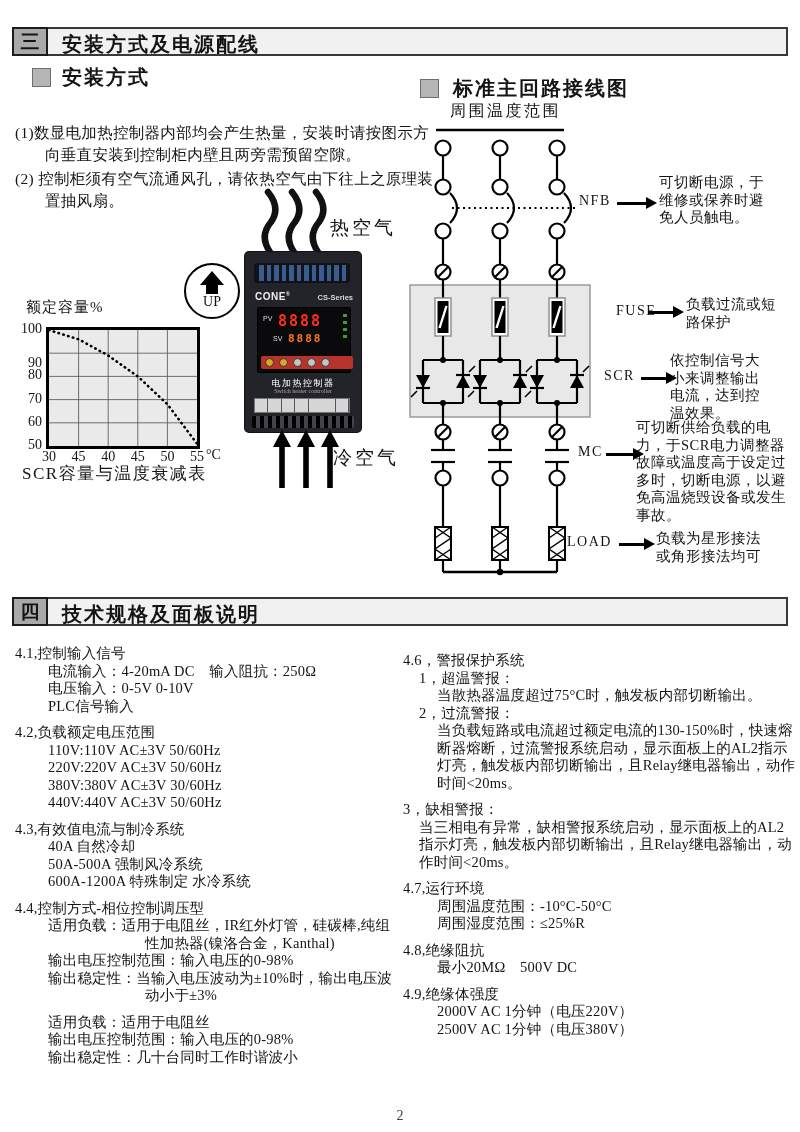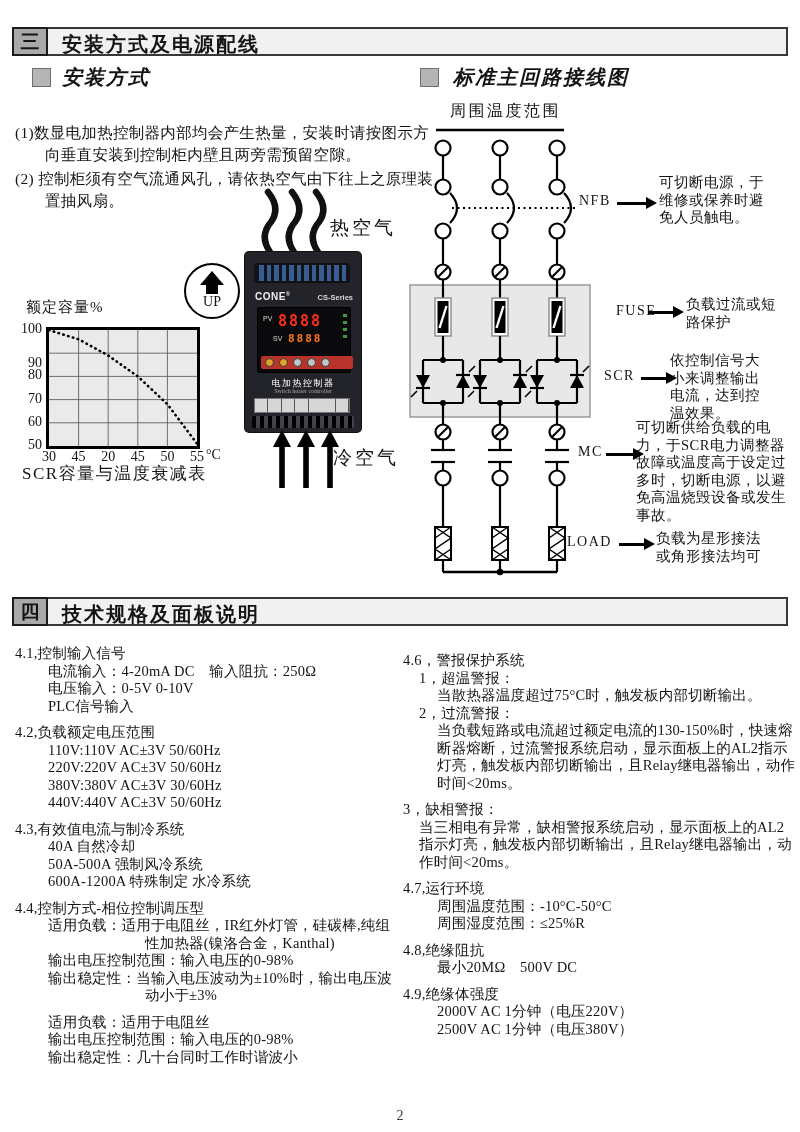--- a/index.html
+++ b/index.html
@@ -10,21 +10,21 @@
   .sec-bar { position:absolute; left:12px; width:776px; height:29px; background:#f1f1f1;
              border:2px solid #383838; box-sizing:border-box; }
   .sec-num { position:absolute; left:12px; width:36px; height:29px; background:#a9a9a9;
              border:2px solid #1c1c1c; box-sizing:border-box; display:flex; align-items:center; justify-content:center;
              font-family:"Liberation Sans", sans-serif; font-weight:bold; font-size:19px; }
   .sec-title { position:absolute; font-family:"Liberation Sans", sans-serif; font-weight:bold;
                font-size:20px; letter-spacing:2px; }
 
   
   .subhead { position:absolute; display:flex; align-items:center; gap:11px;
-             font-family:"Liberation Sans", sans-serif; font-weight:bold; font-size:20px; letter-spacing:2px;font-style:italic; }
+             font-family:"Liberation Sans", sans-serif; font-weight:bold; font-size:20px; letter-spacing:2px; }
   .subhead .sq { width:17px; height:17px; background:#b5b5b5; border:1.5px solid #6e6e6e; }
 
   .para { position:absolute; width:392px; font-size:15.5px; line-height:21.5px;
           padding-left:30px; text-indent:-30px; letter-spacing:0.3px; }
 
   
   #chart { position:absolute; left:16px; top:312px; width:225px; height:180px; }
   #chart-ylabel { position:absolute; left:10px; top:-14px; font-size:15px; letter-spacing:1px; }
   #chart-plot { position:absolute; left:30px; top:15px; width:148px; height:116px;
                 background:#eaeaea; border:3px solid #000; }
@@ -105,21 +105,21 @@
   <div class="sec-num" style="top:27px;">三</div>
   <div class="sec-title" style="left:62px; top:31px;">安装方式及电源配线</div>
 
   <div class="subhead" style="left:32px; top:64px;">
     <span class="sq"></span>
     <span>安装方式</span>
   </div>
   <div class="para" style="left:15px; top:122px;">(1)数显电加热控制器内部均会产生热量，安装时请按图示方向垂直安装到控制柜内壁且两旁需预留空隙。</div>
   <div class="para" style="left:15px; top:168px;">(2) 控制柜须有空气流通风孔，请依热空气由下往上之原理装置抽风扇。</div>
 
-  <div class="subhead" style="left:420px; top:64px;gap:14px;">
+  <div class="subhead" style="left:420px; top:75px;gap:14px;">
     <span class="sq"></span>
     <span>标准主回路接线图</span>
   </div>
 
   <div id="up-badge">
     <div class="tri"></div>
     <div class="stem"></div>
     <div class="up-txt">UP</div>
   </div>
 
@@ -192,21 +192,21 @@
         <span class="ytick" style="top: 9px;">100</span>
         <span class="ytick" style="top: 15px; margin-top: 28px;">90</span>
         <span class="ytick" style="top: 55.4px;">80</span>
         <span class="ytick" style="top: 78.6px;">70</span>
         <span class="ytick" style="top: 101.8px;">60</span>
         <span class="ytick" style="top: 125px;">50</span>
       </div>
     <div id="x-ticks">
         <span class="xtick" style="left: 21px;">30</span>
         <span class="xtick" style="left: 50.6px;">45</span>
-        <span class="xtick" style="left: 80.2px;">20</span>
+        <span class="xtick" style="left: 80.2px;">40</span>
         <span class="xtick" style="left: 109.8px;">45</span>
         <span class="xtick" style="left: 139.4px;">50</span>
         <span class="xtick" style="left: 169px;">55</span>
       </div>
     <div id="chart-unit">°C</div>
     <div id="chart-caption">SCR容量与温度衰减表</div>
   </div>
 
   <div id="source-label">周围温度范围</div>
   <svg style="position:absolute; left:405px; top:95px;" width="235" height="490" viewBox="0 0 235 490">

